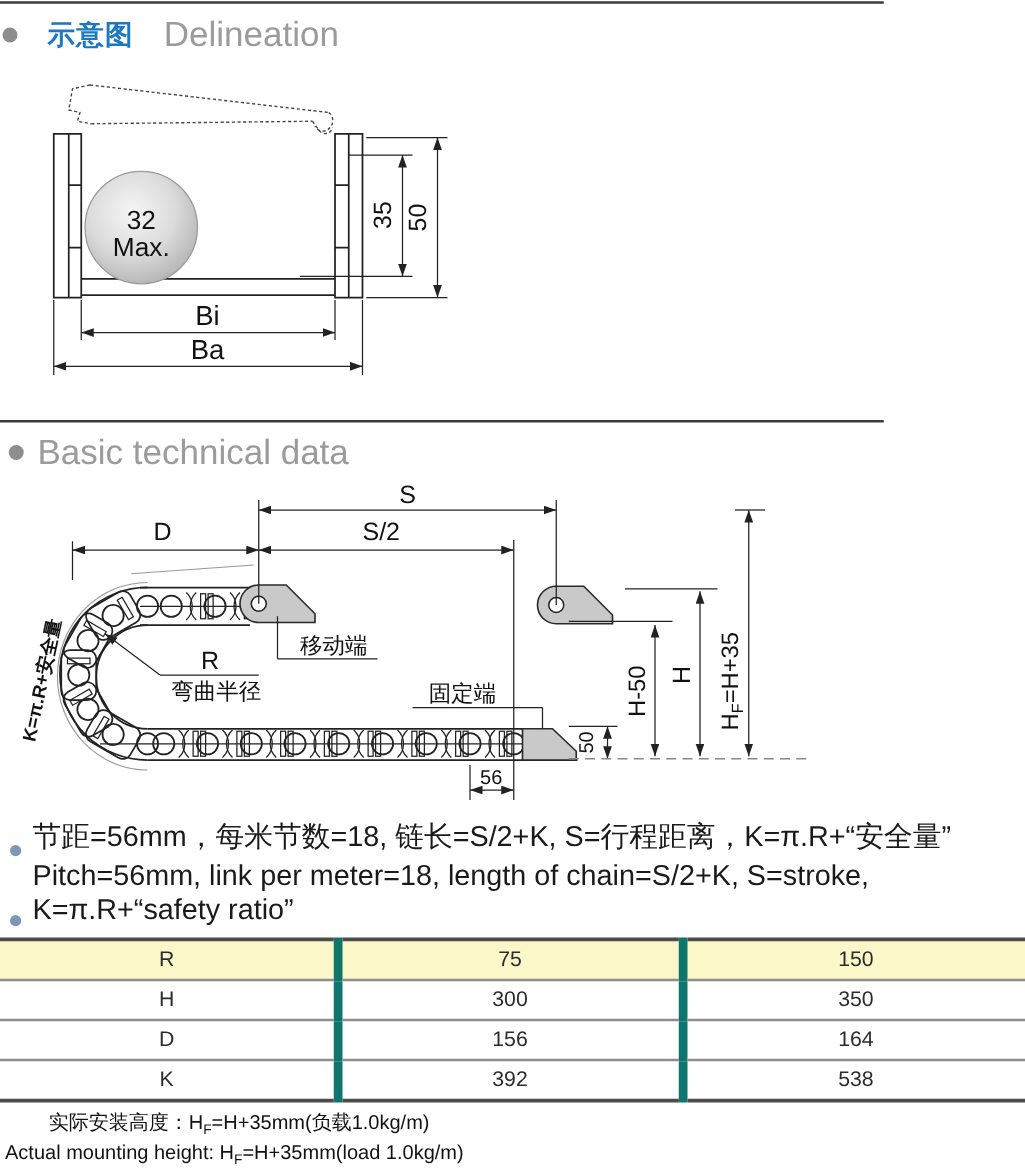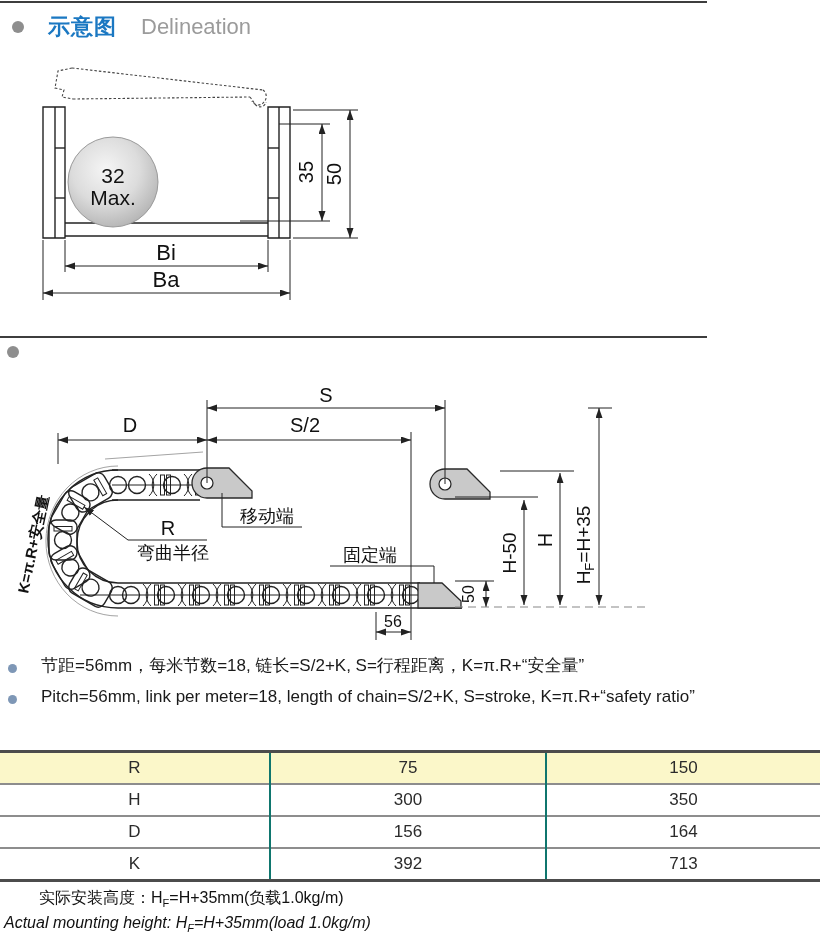--- a/index.html
+++ b/index.html
@@ -4,48 +4,48 @@
 <style>
   html,body{margin:0;padding:0;}
   body{
     width:820px;height:940px;position:relative;background:#ffffff;
     font-family:"Liberation Sans",sans-serif;overflow:hidden;color:#1c1c1c;
   }
   .rule{position:absolute;left:0;width:707px;height:2px;background:#3d3d3d;}
   .sec-h{position:absolute;display:flex;align-items:center;gap:11px;}
   .sec-bullet{width:12px;height:12px;border-radius:50%;background:#8e8e8e;flex:0 0 auto;}
   .sec-zh{color:#1b78c2;font-weight:bold;font-size:22px;letter-spacing:1px;}
-  .sec-en{color:#9b9b9b;font-size:22px;}
+  .sec-en{color:#9b9b9b;font-size:28px;}
   svg text{fill:#111;}
   .o{stroke:#222;fill:none;stroke-width:1.4;}
   .d{stroke:#222;fill:none;stroke-width:1;}
   .thin{stroke:#999;fill:none;stroke-width:0.9;}
   .dash{stroke:#444;fill:none;stroke-width:1.1;stroke-dasharray:2.5 2;}
   .gry{fill:#c9c9c9;stroke:#2a2a2a;stroke-width:1.3;}
   .hole{fill:#ffffff;stroke:#222;stroke-width:1.2;}
   .dim{font-size:20px;}
   .dimS{font-size:16px;}
   .zh{font-size:18px;}
-  .note{position:absolute;left:8px;display:flex;align-items:center;gap:24px;font-size:17px;color:#1a1a1a;}
+  .note{position:absolute;left:8px;display:flex;align-items:flex-end;gap:9px;font-size:23px;color:#1a1a1a;}
   .note-bullet{width:9px;height:9px;border-radius:50%;background:#7e97b6;margin-top:5px;flex:0 0 auto;}
   table.data{position:absolute;top:750px;left:0;width:820px;border-collapse:collapse;
     table-layout:fixed;font-size:17px;color:#2b2b2b;text-align:center;}
   table.data td{border-top:2px solid #8d8d8d;height:30px;padding:0;}
   table.data tr.hd td{background:#fbf7c9;border-top:3px solid #4c4c4c;}
   table.data tr.last td{border-bottom:3px solid #4c4c4c;}
-  table.data td + td{border-left:2px solid #0f766e;}
+  table.data td + td{border-left:7px solid #0f766e;}
   .footer-line{position:absolute;left:4px;font-size:16px;color:#111;}
   sub{font-size:11px;}
 </style>
 </head>
 <body>
 
 <div class="rule" style="top:1px;"></div>
 
-<div class="sec-h" style="left:12px;top:12px;gap:24px;">
+<div class="sec-h" style="left:2px;top:12px;gap:24px;">
   <span class="sec-bullet"></span>
   <span class="sec-zh">示意图</span>
   <span class="sec-en">Delineation</span>
 </div>
 
 <svg style="position:absolute;left:0;top:55px;" width="420" height="260" viewBox="0 55 420 260">
   <defs>
     <marker id="a1" markerUnits="userSpaceOnUse" markerWidth="11" markerHeight="8" refX="10" refY="3.5" orient="auto-start-reverse">
       <path d="M0,0 L10,3.5 L0,7 Z" fill="#222"></path>
     </marker>
@@ -115,20 +115,21 @@
     <line x1="290" y1="240" x2="290" y2="300"></line>
     <line x1="43" y1="293" x2="290" y2="293" marker-start="url(#a1)" marker-end="url(#a1)"></line>
   </g>
   <text x="166" y="287" text-anchor="middle" font-size="22">Ba</text>
 </svg>
 
 <div class="rule" style="top:336px;"></div>
 
 <div class="sec-h" style="left:7px;top:346px;">
   <span class="sec-bullet"></span>
+  <span class="sec-en">Basic technical data</span>
 </div>
 
 <svg style="position:absolute;left:0;top:382px;" width="660" height="268" viewBox="0 382 660 268">
   <defs>
     <marker id="a2" markerUnits="userSpaceOnUse" markerWidth="11" markerHeight="8" refX="10" refY="3.5" orient="auto-start-reverse">
       <path d="M0,0 L10,3.5 L0,7 Z" fill="#222"></path>
     </marker>
     <g id="clink">
       <circle r="8.5" class="o" fill="#fff"></circle>
       <path d="M12,-11 A15 15 0 0 1 12,11" class="d"></path>
@@ -300,19 +301,19 @@
       <td>350</td>
     </tr>
     <tr>
       <td>D</td>
       <td>156</td>
       <td>164</td>
     </tr>
     <tr class="last">
       <td>K</td>
       <td>392</td>
-      <td>713</td>
+      <td>538</td>
     </tr>
   </tbody>
 </table>
 
 <div class="footer-line" style="top:888px;margin-left:35px;"><span>实际安装高度：H</span><sub>F</sub><span>=H+35mm(负载1.0kg/m)</span></div>
-<div class="footer-line" style="top:914px;font-style:italic;"><span>Actual mounting height: H</span><sub>F</sub><span>=H+35mm(load 1.0kg/m)</span></div>
+<div class="footer-line" style="top:914px;"><span>Actual mounting height: H</span><sub>F</sub><span>=H+35mm(load 1.0kg/m)</span></div>
 
 </body></html>

